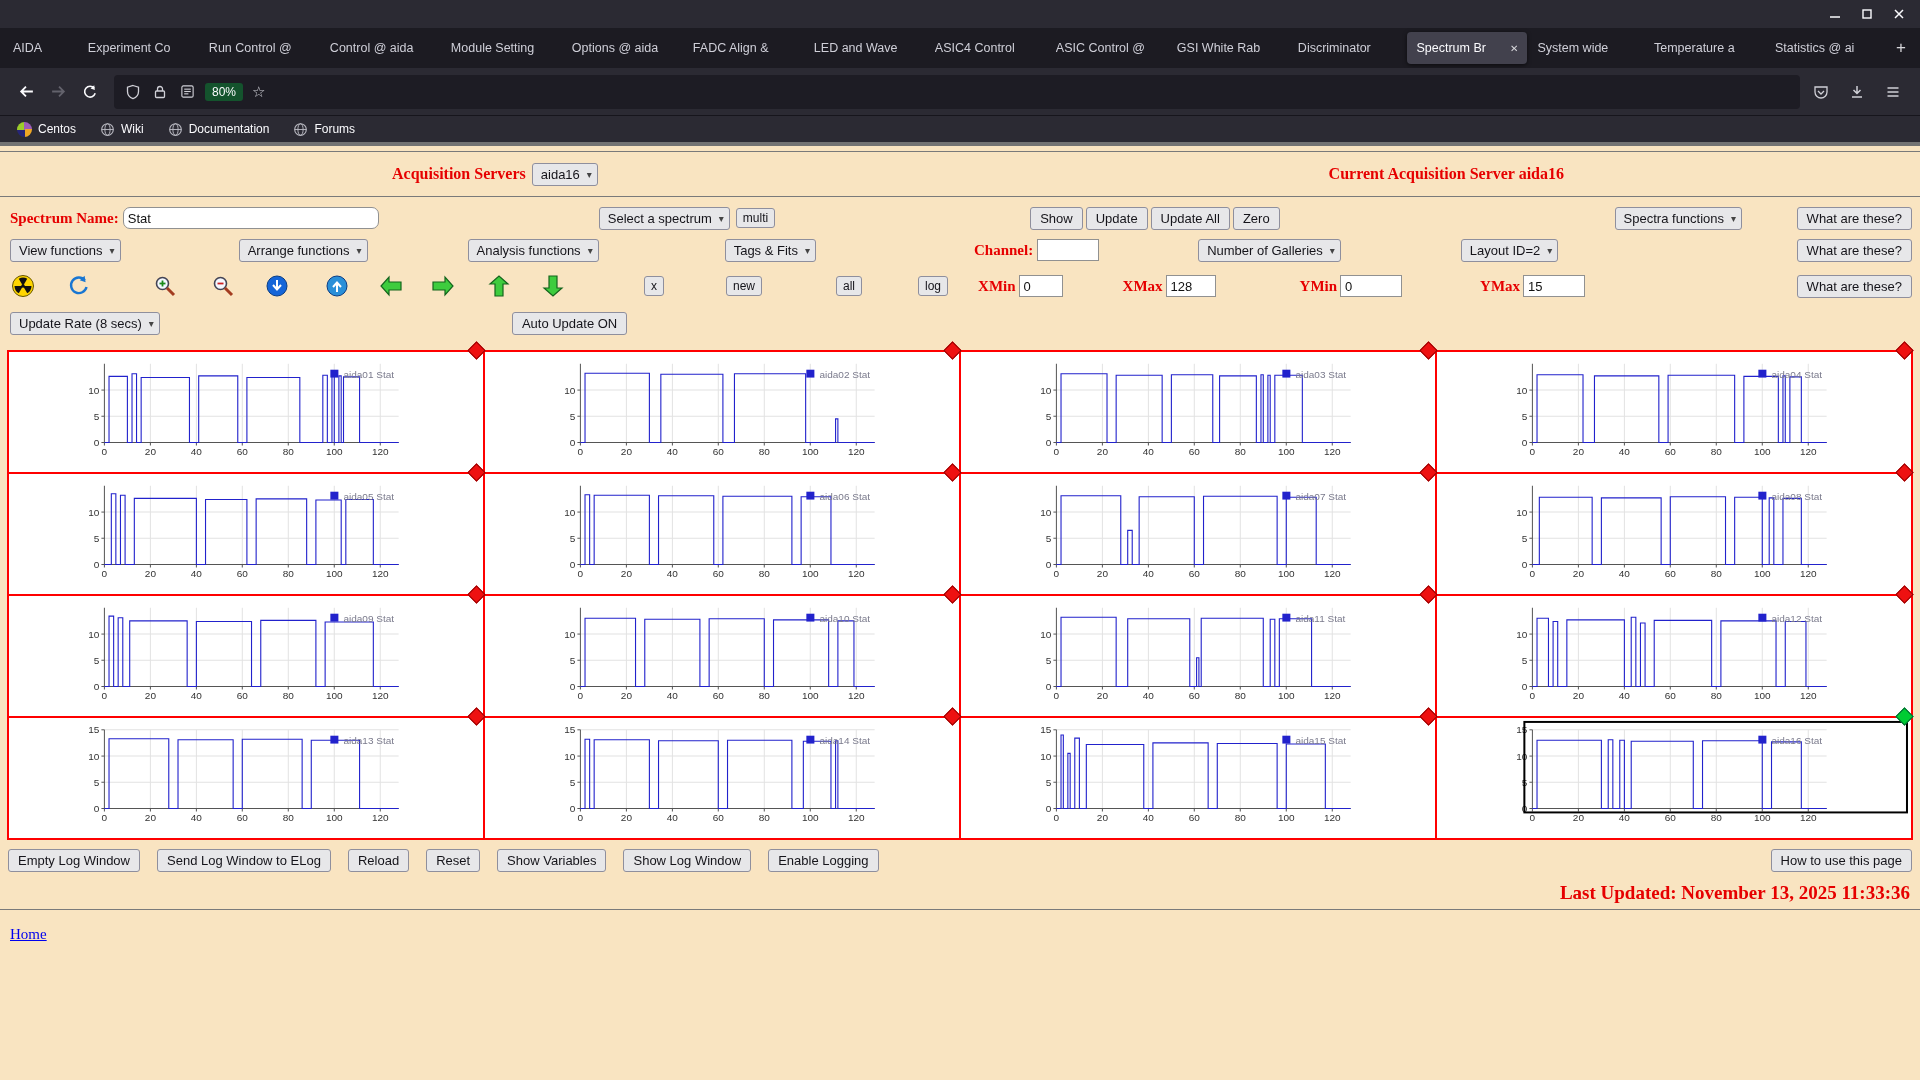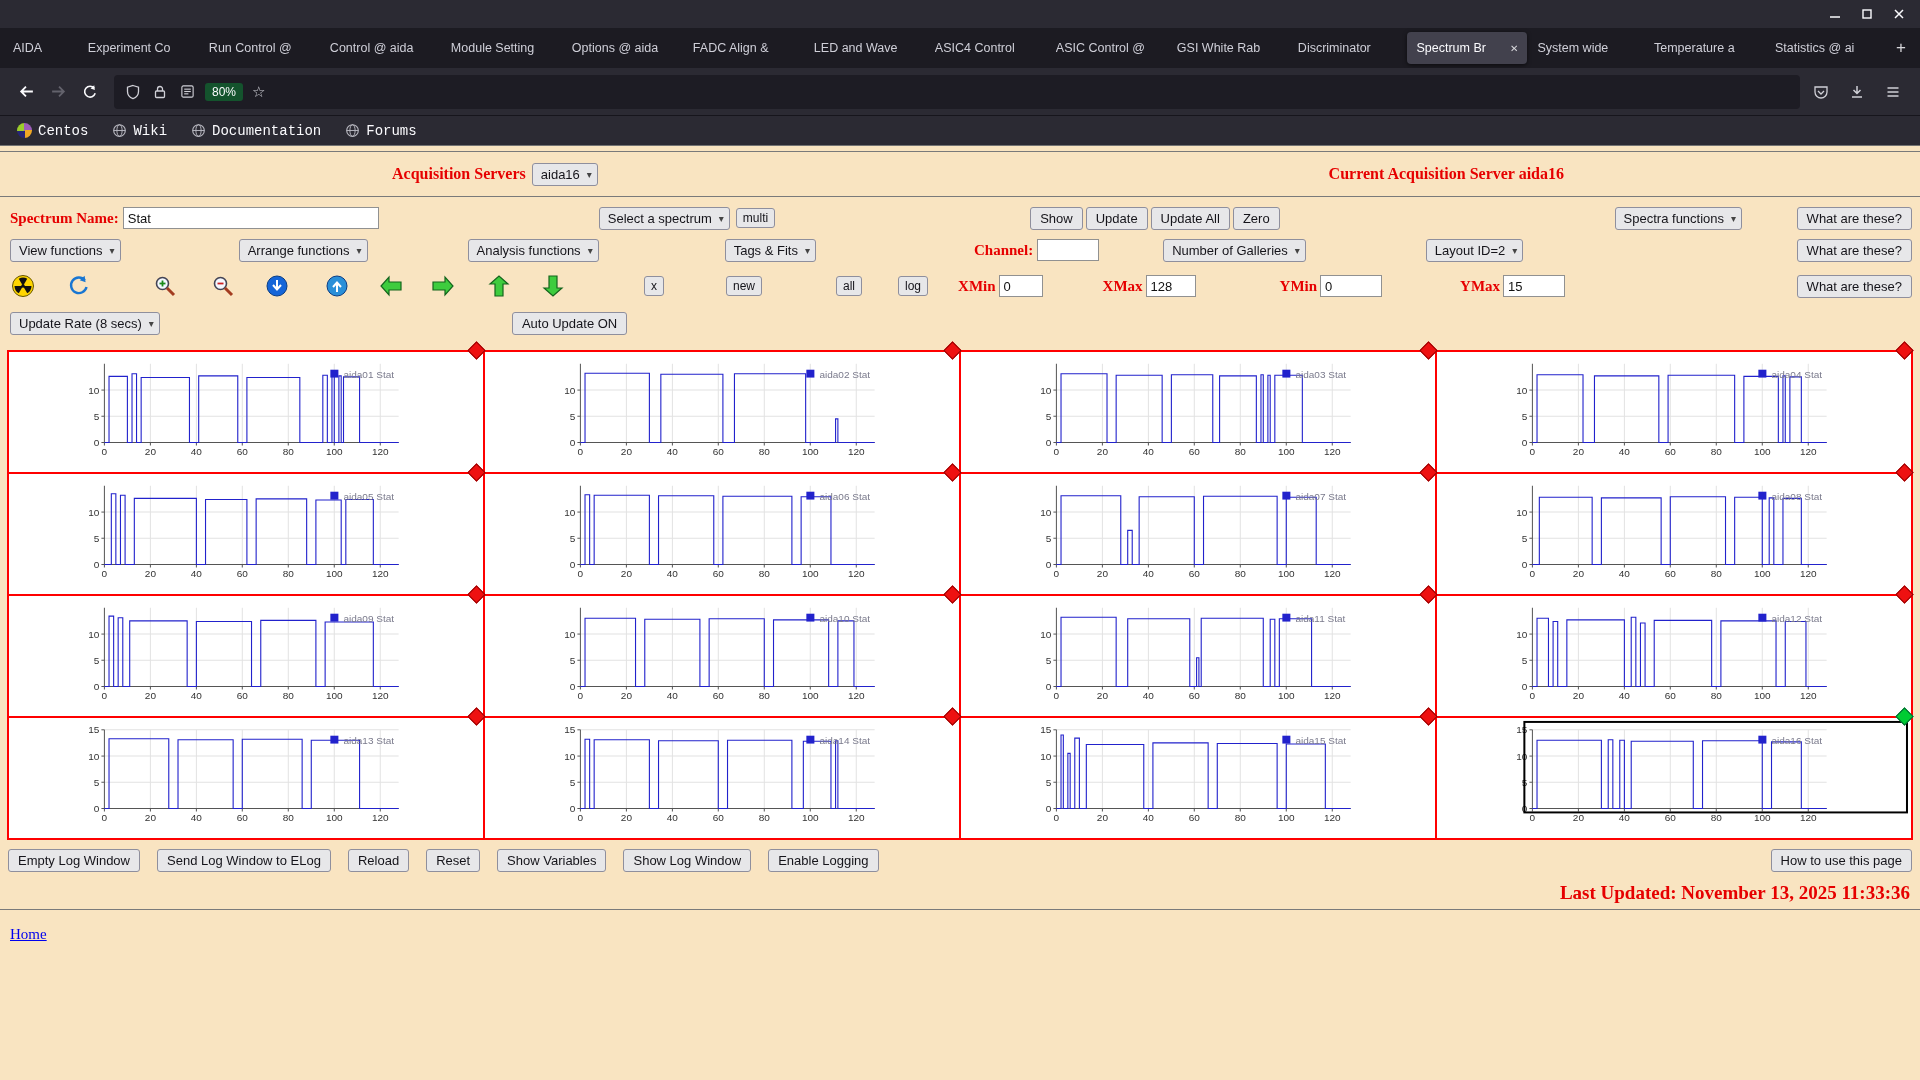--- a/index.html
+++ b/index.html
@@ -22,21 +22,21 @@
   .newtab { width: 30px; height: 30px; display: flex; align-items: center; justify-content: center; color: #d7d7db; font-size: 17px; border-radius: 4px; }
 
   .navbar { height: 48px; background: #2b2a33; display: flex; align-items: center; padding: 0 10px; border-bottom: 1px solid #16151c; }
   .nav-btn { width: 32px; height: 32px; display: flex; align-items: center; justify-content: center; border-radius: 4px; }
   .urlbar { flex: 1 1 auto; height: 34px; background: #1d1c24; border-radius: 4px; margin: 0 8px; display: flex; align-items: center; padding: 0 10px; gap: 9px; color: #fbfbfe; font-size: 13.5px; }
   .url-text { flex: 1 1 auto; overflow: hidden; white-space: nowrap; }
   .zoom-pill { background: #14532d; border-radius: 3px; padding: 2px 7px; font-size: 12px; color: #fbfbfe; }
   .star { font-size: 15px; color: #d0d0d7; }
   .right-icons { display: flex; align-items: center; gap: 10px; padding-right: 4px; }
 
-  .bookmarksbar { height: 30px; background: #2b2a33; display: flex; align-items: center; padding-left: 8px; font-size: 14px; color: #fbfbfe; border-bottom: 1px solid #737373; font-family: Liberation Mono, monospace; }
+  .bookmarksbar { height: 30px; background: #2b2a33; display: flex; align-items: center; padding-left: 8px; font-size: 12px; color: #fbfbfe; border-bottom: 4px solid #737373; }
   .bm-items { display: flex; gap: 6px; }
   .bm { display: flex; align-items: center; gap: 6px; padding: 3px 9px; border-radius: 3px; }
   .bm-icon { width: 15px; height: 15px; display: inline-flex; }
   .bm-icon svg { width: 15px; height: 15px; }
   .bm-centos { border-radius: 50%; background: conic-gradient(#9c5db8 0 25%, #efa724 0 50%, #262577 0 75%, #9ccd2a 0); }
 
   
   .page { height: 934px; background: #f9e4c1; font-family: "Liberation Serif", serif; color: #111; position: relative; }
   .page-header { display: flex; align-items: flex-start; padding: 12px 8px 2px 8px; }
   .page-title { color: #e60000; font-weight: bold; font-size: 20px; margin-top: 12px; }
@@ -277,21 +277,21 @@
         <span>aida16</span>
         <span class="sel-arrow">▾</span>
       </span>
     <span class="current-server">Current Acquisition Server aida16</span>
   </div>
 
   <hr class="rule">
 
   <div class="row rowA">
     <span class="rlbl" style="margin-left:10px">Spectrum Name:</span>
-    <input class="inp ml4" style="width: 256px;" value="Stat">
+    <input class="inp ml4" style="width: 256px; border-radius: 7px;" value="Stat">
     <span class="sel" style="margin-left:220px">
         <span>Select a spectrum</span>
         <span class="sel-arrow">▾</span>
       </span>
     <button class="btn small ml6">multi</button>
     <button class="btn" style="margin-left:255px">Show</button>
     <button class="btn" style="margin-left:3px">Update</button>
     <button class="btn" style="margin-left:3px">Update All</button>
     <button class="btn" style="margin-left:3px">Zero</button>
     <span class="sel" style="margin-left:335px">
@@ -313,21 +313,21 @@
     <span class="sel" style="margin-left:100px">
         <span>Analysis functions</span>
         <span class="sel-arrow">▾</span>
       </span>
     <span class="sel" style="margin-left:126px">
         <span>Tags &amp; Fits</span>
         <span class="sel-arrow">▾</span>
       </span>
     <span class="rlbl" style="margin-left:158px">Channel:</span>
     <input class="inp ml4" style="width: 62px;" value="">
-    <span class="sel" style="margin-left:64px">
+    <span class="sel" style="margin-left:99px">
         <span>Number of Galleries</span>
         <span class="sel-arrow">▾</span>
       </span>
     <span class="sel" style="margin-left:120px">
         <span>Layout ID=2</span>
         <span class="sel-arrow">▾</span>
       </span>
     <button class="btn" style="margin-left:auto;margin-right:8px">What are these?</button>
   </div>
 
@@ -390,21 +390,21 @@
         </svg>
       </span>
     <span class="ico" style="margin-left:28px">
         <svg viewBox="0 0 24 24">
           <path d="M8 2 V14 H3 L12 22 L21 14 H16 V2 Z" fill="#3ecc3e" stroke="#14641d" stroke-width="1.2"></path>
         </svg>
       </span>
     <button class="btn small" style="margin-left:78px">x</button>
     <button class="btn small" style="margin-left:62px">new</button>
     <button class="btn small" style="margin-left:74px">all</button>
-    <button class="btn small" style="margin-left:36px">log</button>
+    <button class="btn small" style="margin-left:56px">log</button>
     <span class="rlbl" style="margin-left:30px">XMin</span>
     <input class="inp" style="width: 44px; margin-left: 3px;" value="0">
     <span class="rlbl" style="margin-left:60px">XMax</span>
     <input class="inp" style="width: 50px; margin-left: 3px;" value="128">
     <span class="rlbl" style="margin-left:84px">YMin</span>
     <input class="inp" style="width: 62px; margin-left: 3px;" value="0">
     <span class="rlbl" style="margin-left:78px">YMax</span>
     <input class="inp" style="width: 62px; margin-left: 3px;" value="15">
     <button class="btn" style="margin-left:auto;margin-right:8px">What are these?</button>
   </div>

